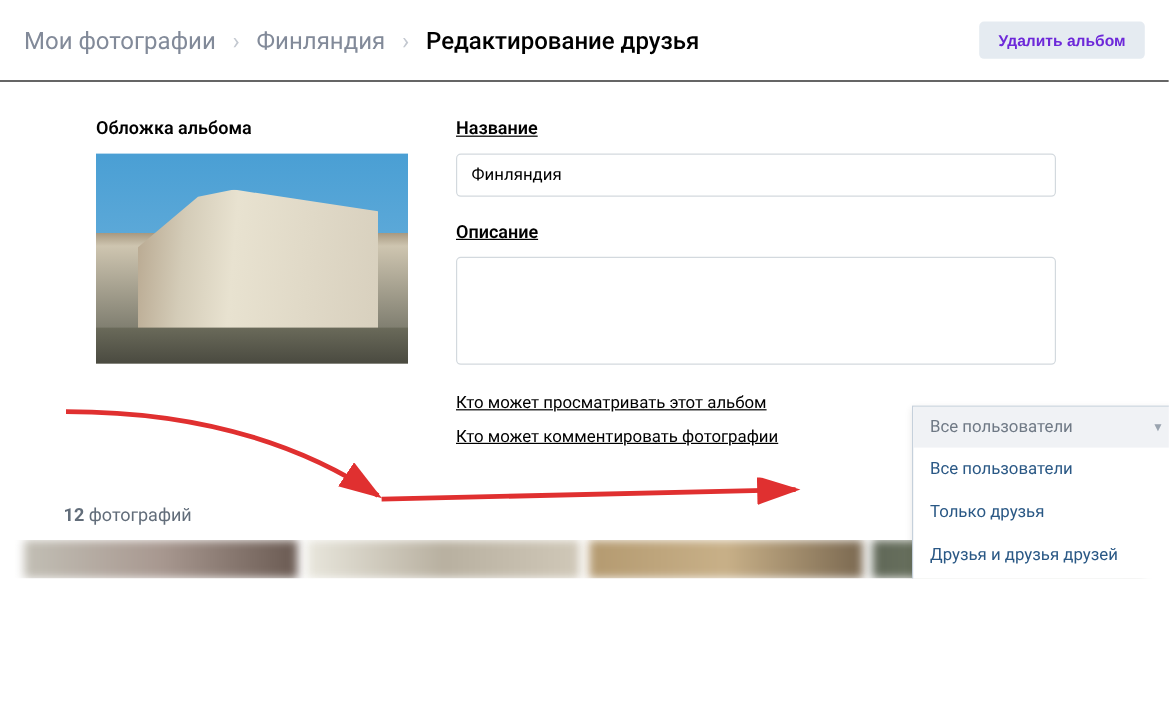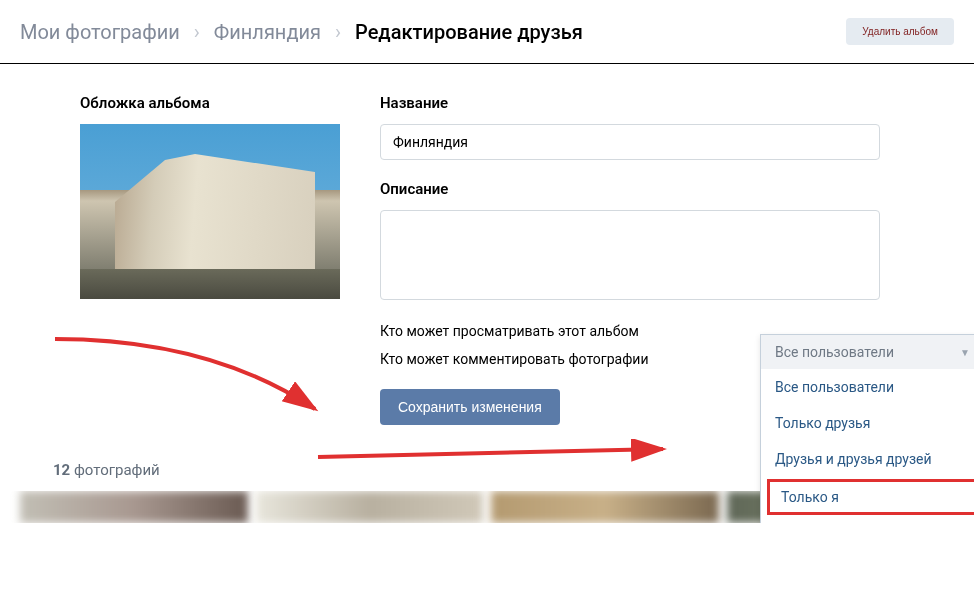--- a/index.html
+++ b/index.html
@@ -21,34 +21,35 @@
       display: flex;
       align-items: center;
       gap: 14px;
       font-size: 20px;
     }
     .breadcrumb a { color: #828a99; text-decoration: none; cursor: pointer; }
     .breadcrumb .sep { color: #c3c8d0; }
     .breadcrumb .current { color: #000; font-weight: 500; }
     .btn-delete {
       background: #e5ebf1;
-      color: #7f1d1d;
+      color: #6d28d9;
       border: none;
       border-radius: 4px;
       padding: 8px 16px;
-      font-size: 10px;
+      font-size: 13px;
       cursor: pointer;
+      font-weight: bold;
     }
     .content {
       display: flex;
       padding: 30px 20px 20px 80px;
       gap: 40px;
     }
     .col-left { width: 260px; }
-    .col-right { flex: 1; max-width: 500px; position: relative; }
+    .col-right { flex: 1; max-width: 500px; position: relative; text-decoration: underline; }
     .label { font-weight: 600; margin-bottom: 12px; font-size: 15px; }
     .cover {
       width: 260px; height: 175px;
       background: linear-gradient(to bottom, #4a9fd4 0%, #5ba8d8 38%, #a89a82 38%, #cec5b0 44%, #5e6055 100%);
       position: relative; overflow: hidden;
     }
     .building {
       position: absolute; left: 35px; top: 30px; width: 200px; height: 120px;
       background: linear-gradient(95deg, #b8a890 0%, #d4ccb8 20%, #e8e2d0 40%, #d8d0be 100%);
       clip-path: polygon(0 40%, 25% 5%, 40% 0, 100% 15%, 100% 100%, 0 100%);
@@ -170,21 +171,20 @@
     <div class="field">
       <div class="label">Описание</div>
       <textarea class="textarea" style=""></textarea>
     </div>
     <div class="perm-row">
       <span>Кто может просматривать этот альбом</span>
     </div>
     <div class="perm-row">
       <span>Кто может комментировать фотографии</span>
     </div>
-    <button class="btn-primary">Сохранить изменения</button>
 
     
     <div class="dropdown">
       <div class="dropdown-head">
         <span>Все пользователи</span>
         <span class="caret">▼</span>
       </div>
       <div class="dropdown-item">Все пользователи</div>
       <div class="dropdown-item">Только друзья</div>
       <div class="dropdown-item">Друзья и друзья друзей</div>

